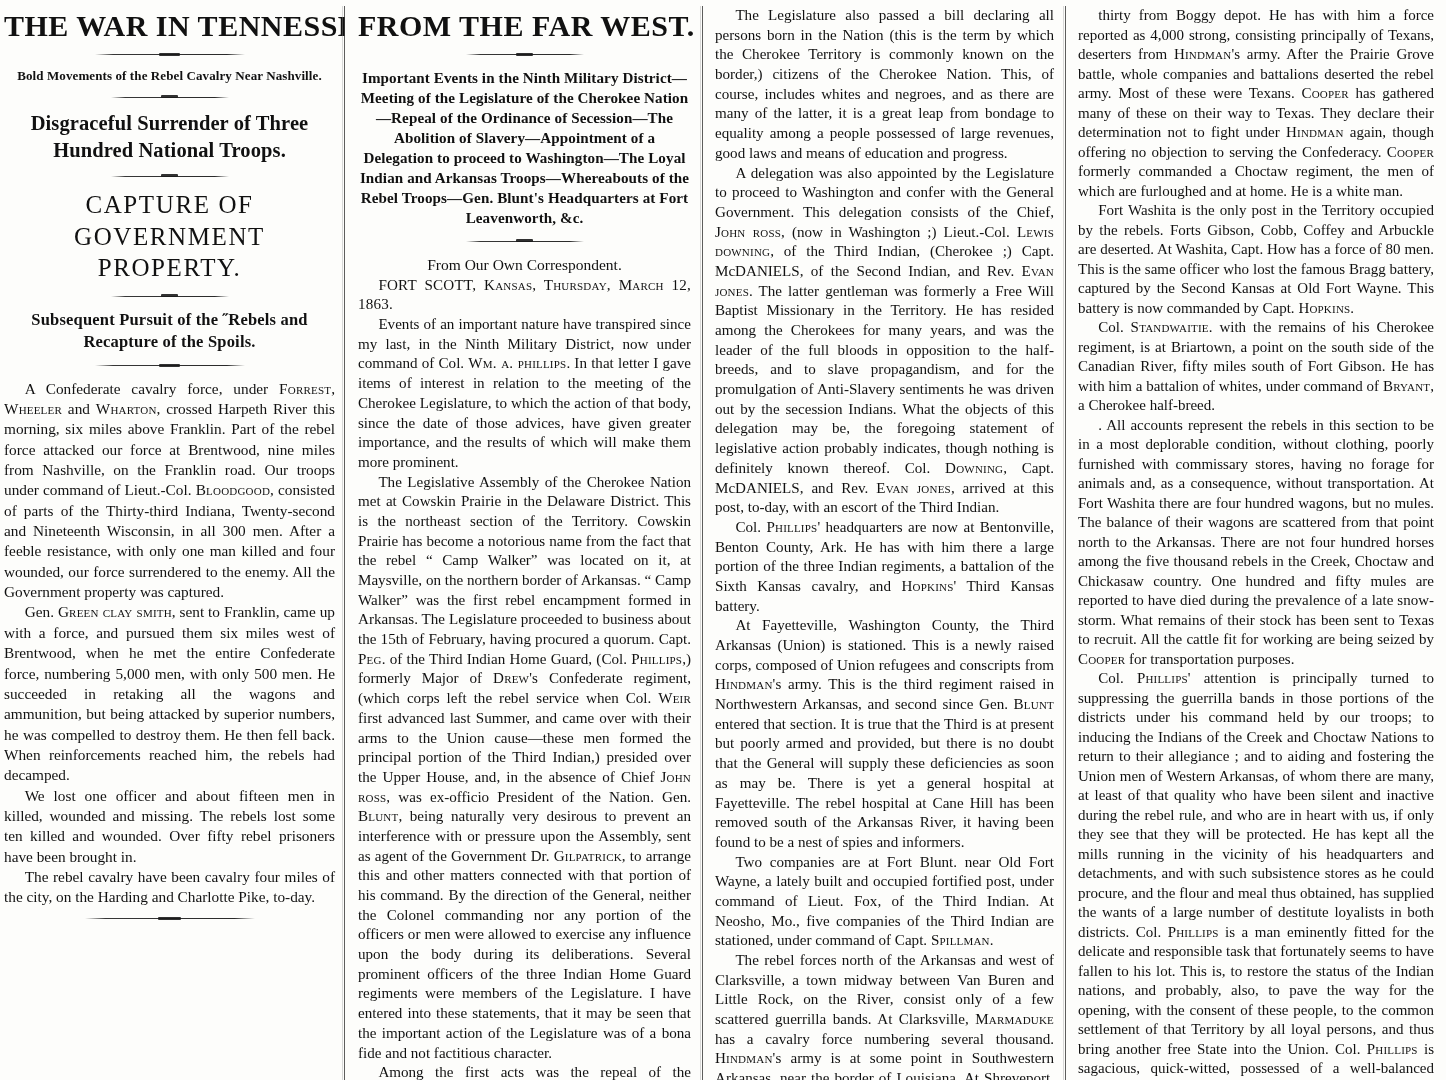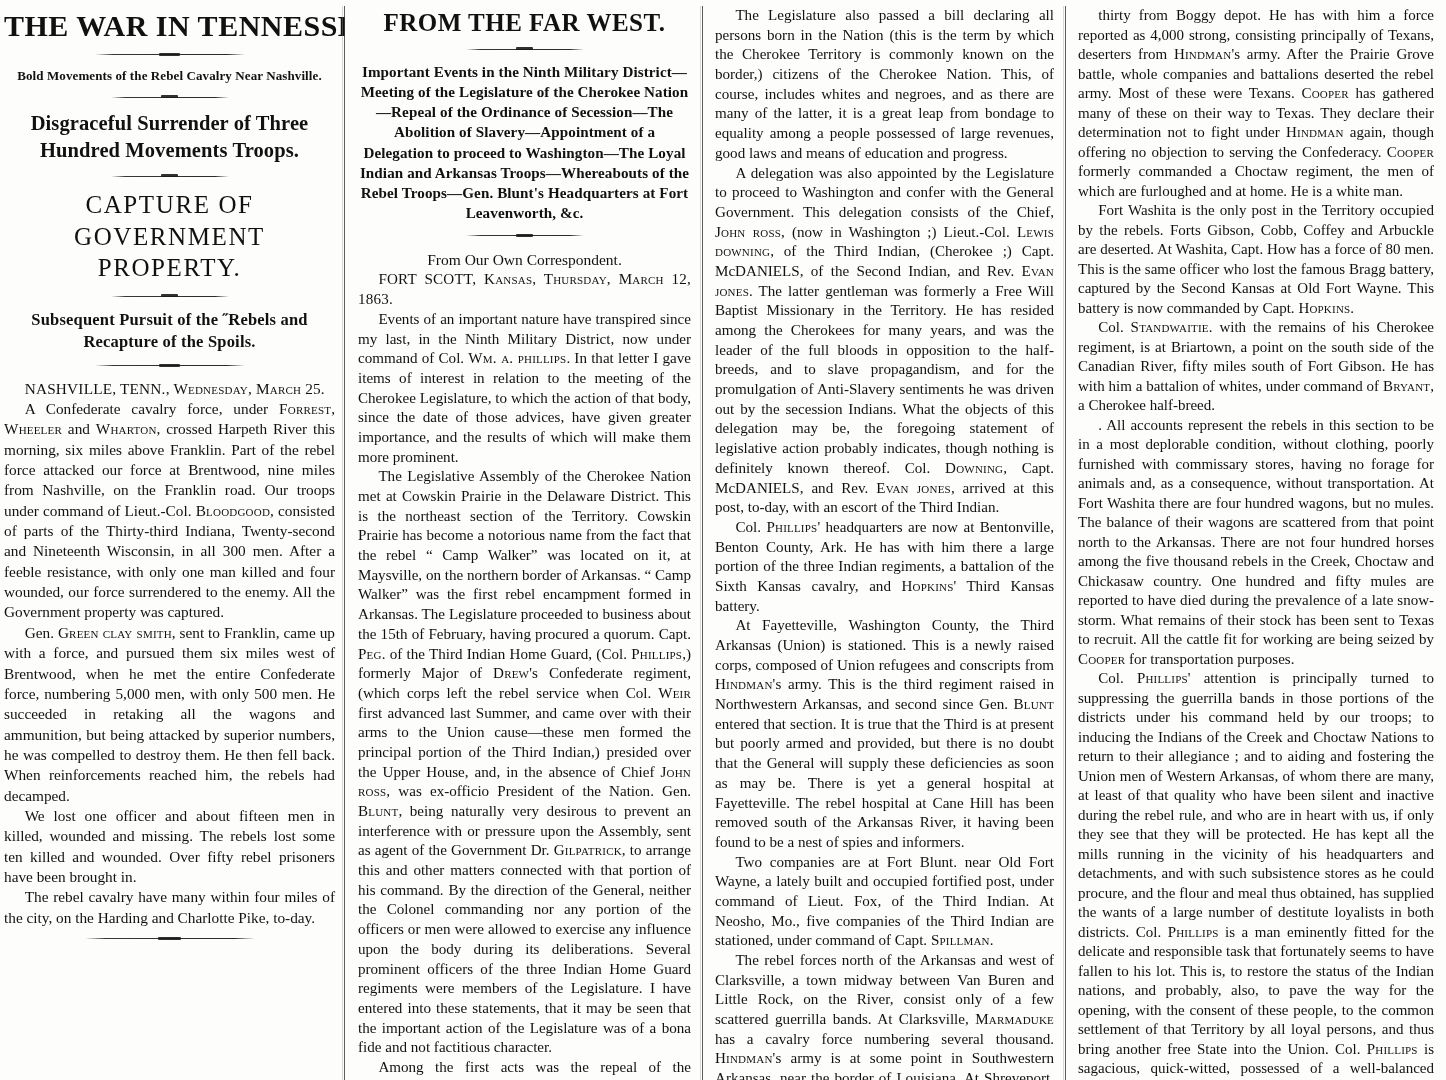--- a/index.html
+++ b/index.html
@@ -114,41 +114,40 @@
 
 <div class="page">
 
   <div class="col c1">
     <div class="rule"></div>
 
     <div class="hl-main">THE WAR IN TENNESSEE.</div>
     <div class="orn"></div>
     <div class="hl-2">Bold Movements of the Rebel Cavalry Near Nashville.</div>
     <div class="orn narrow"></div>
-    <div class="hl-3">Disgraceful Surrender of Three Hundred Movements Troops.</div>
+    <div class="hl-3">Disgraceful Surrender of Three Hundred National Troops.</div>
     <div class="orn narrow"></div>
     <div class="hl-4">CAPTURE OF GOVERNMENT PROPERTY.</div>
     <div class="orn narrow"></div>
     <div class="hl-5">Subsequent Pursuit of the ˝Rebels and Recapture of the Spoils.</div>
     <div class="orn"></div>
 
     <div class="body">
-      <p class="dateline sc">NASHVILLE, TENN., Wednesday, March 25.</p>
       <p>A Confederate cavalry force, under <span class="sc">Forrest</span>, <span class="sc">Wheeler</span> and <span class="sc">Wharton</span>, crossed Harpeth River this morning, six miles above Franklin. Part of the rebel force attacked our force at Brentwood, nine miles from Nashville, on the Franklin road. Our troops under command of Lieut.-Col. <span class="sc">Bloodgood</span>, consisted of parts of the Thirty-third Indiana, Twenty-second and Nineteenth Wisconsin, in all 300 men. After a feeble resistance, with only one man killed and four wounded, our force surrendered to the enemy. All the Government property was captured.</p>
       <p>Gen. <span class="sc">Green clay smith</span>, sent to Franklin, came up with a force, and pursued them six miles west of Brentwood, when he met the entire Confederate force, numbering 5,000 men, with only 500 men. He succeeded in retaking all the wagons and ammunition, but being attacked by superior numbers, he was compelled to destroy them. He then fell back. When reinforcements reached him, the rebels had decamped.</p>
       <p>We lost one officer and about fifteen men in killed, wounded and missing. The rebels lost some ten killed and wounded. Over fifty rebel prisoners have been brought in.</p>
-      <p>The rebel cavalry have many within four miles of the city, on the Harding and Charlotte Pike, to-day.</p>
+      <p>The rebel cavalry have been cavalry four miles of the city, on the Harding and Charlotte Pike, to-day.</p>
     </div>
     <div class="orn end"></div>
   </div>
 
   <div class="col c2">
     <div class="rule"></div>
 
-    <div class="hl-main" style="font-size:25px;">FROM THE FAR WEST.</div>
+    <div class="hl-main" style="font-size:30px;">FROM THE FAR WEST.</div>
     <div class="orn narrow"></div>
     <div class="deck">Important Events in the Ninth Military District—Meeting of the Legislature of the Cherokee Nation—Repeal of the Ordinance of Secession—The Abolition of Slavery—Appointment of a Delegation to proceed to Washington—The Loyal Indian and Arkansas Troops—Whereabouts of the Rebel Troops—Gen. Blunt's Headquarters at Fort Leavenworth, &amp;c.</div>
     <div class="orn narrow"></div>
     <p class="corr">From Our Own Correspondent.</p>
 
     <div class="body">
       <p class="dateline sc">FORT SCOTT, Kansas, Thursday, March 12, 1863.</p>
       <p>Events of an important nature have transpired since my last, in the Ninth Military District, now under command of Col. <span class="sc">Wm. a. phillips</span>. In that letter I gave items of interest in relation to the meeting of the Cherokee Legislature, to which the action of that body, since the date of those advices, have given greater importance, and the results of which will make them more prominent.</p>
       <p>The Legislative Assembly of the Cherokee Nation met at Cowskin Prairie in the Delaware District. This is the northeast section of the Territory. Cowskin Prairie has become a notorious name from the fact that the rebel “ Camp Walker” was located on it, at Maysville, on the northern border of Arkansas. “ Camp Walker” was the first rebel encampment formed in Arkansas. The Legislature proceeded to business about the 15th of February, having procured a quorum. Capt. <span class="sc">Peg</span>. of the Third Indian Home Guard, (Col. <span class="sc">Phillips</span>,) formerly Major of <span class="sc">Drew'</span>s Confederate regiment, (which corps left the rebel service when Col. <span class="sc">Weir</span> first advanced last Summer, and came over with their arms to the Union cause—these men formed the principal portion of the Third Indian,) presided over the Upper House, and, in the absence of Chief <span class="sc">John ross</span>, was <span class="it">ex-officio</span> President of the Nation. Gen. <span class="sc">Blunt</span>, being naturally very desirous to prevent an interference with or pressure upon the Assembly, sent as agent of the Government Dr. <span class="sc">Gilpatrick</span>, to arrange this and other matters connected with that portion of his command. By the direction of the General, neither the Colonel commanding nor any portion of the officers or men were allowed to exercise any influence upon the body during its deliberations. Several prominent officers of the three Indian Home Guard regiments were members of the Legislature. I have entered into these statements, that it may be seen that the important action of the Legislature was of a <span class="it">bona fide</span> and not factitious character.</p>
       <p>Among the first acts was the repeal of the ordinance of secession and of the treaties made a year ago with the Confederacy. It passed an act deposing all officers of the Nation who have been disloyal to the United States Government, and forever hereafter rendering them incompetent to hold any office among the Cherokees.</p>

